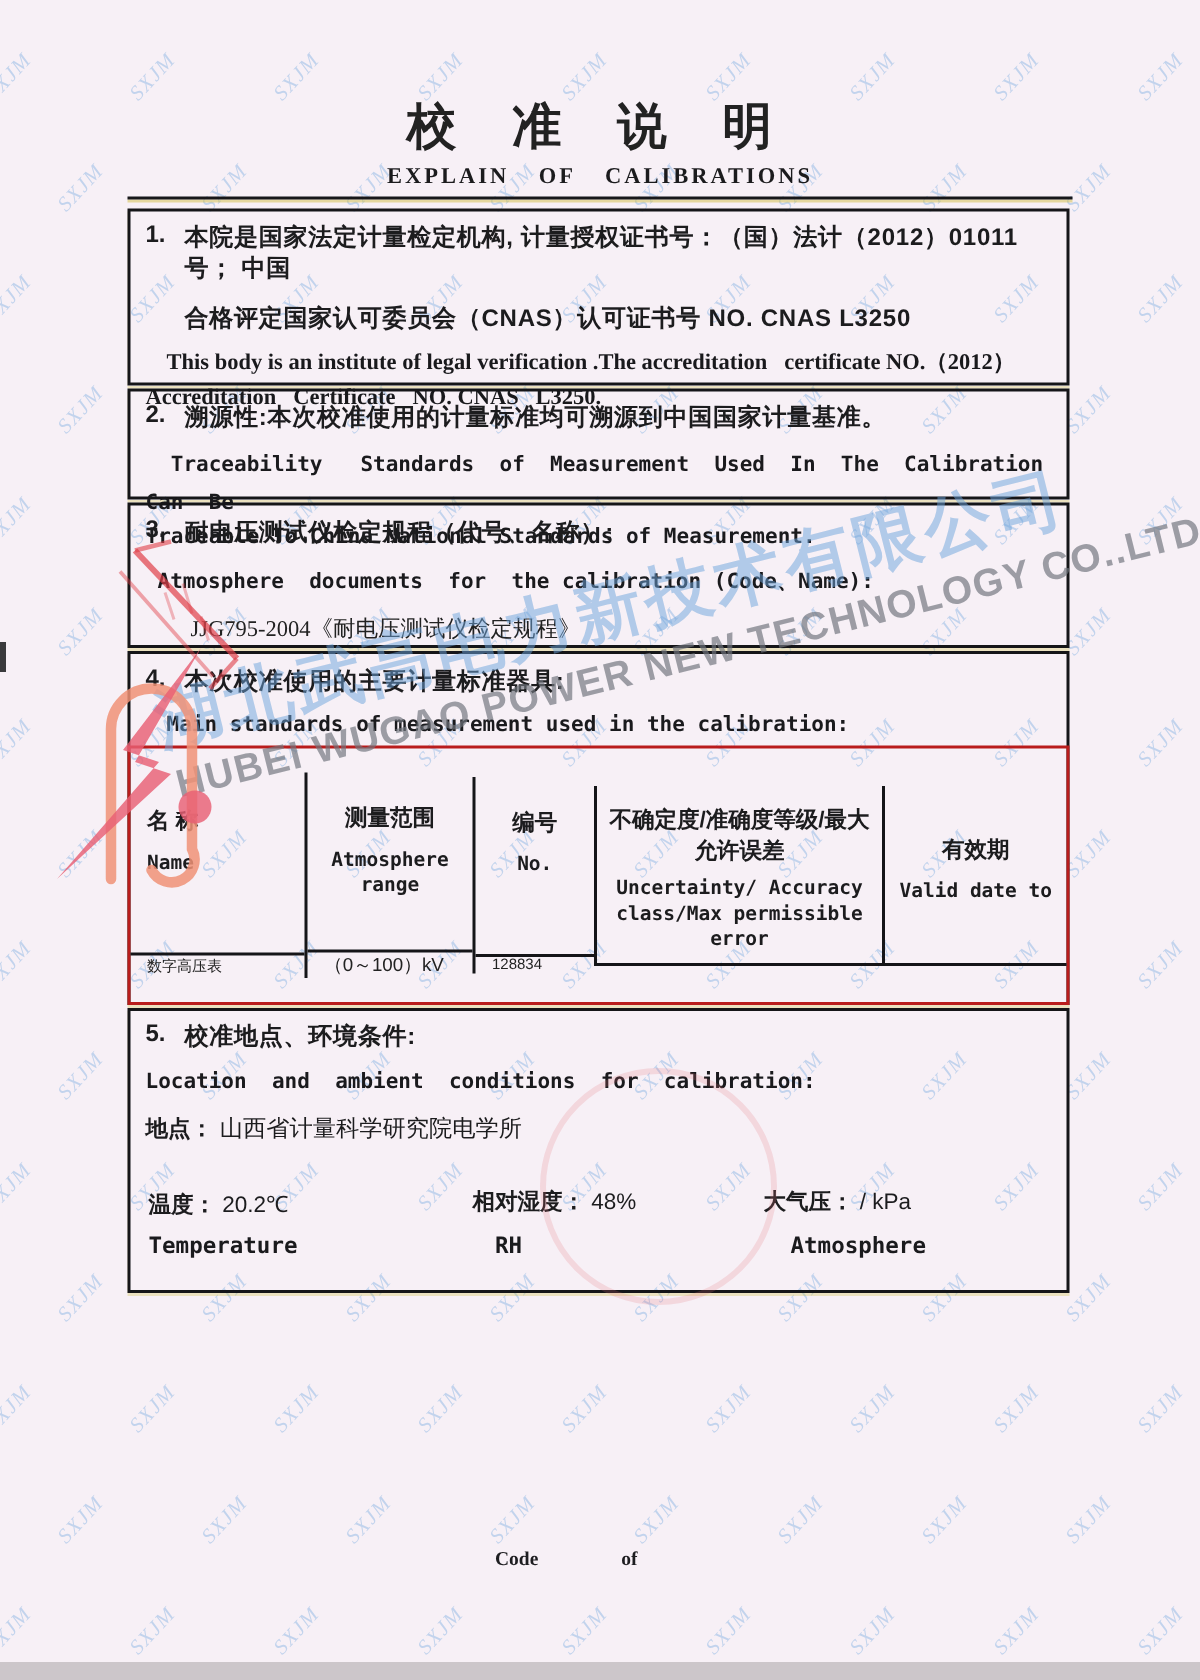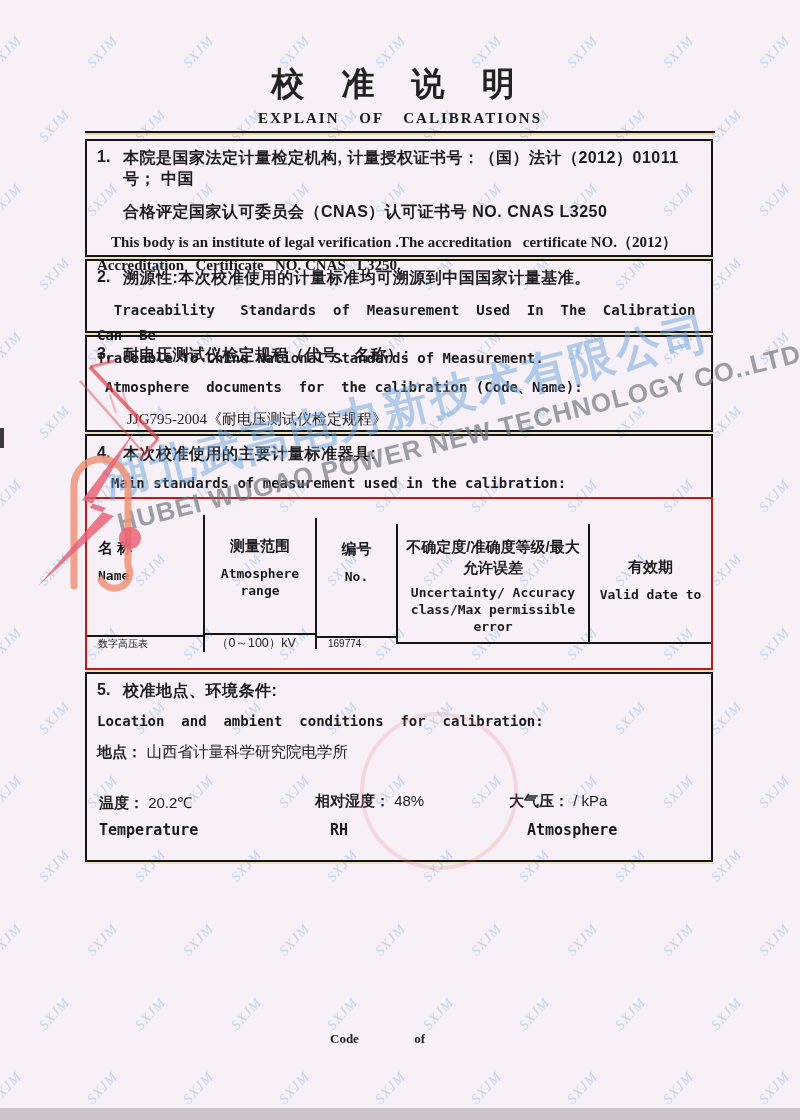--- a/index.html
+++ b/index.html
@@ -296,21 +296,21 @@
             <div class="th-en" style="white-space:pre-line;">Atmosphere
 range</div>
           </div>
           <div class="tcell c-left" style="font-size:12.5px;">（0～100）kV</div>
         </div>
         <div class="tcol" style="width:81px;">
           <div class="thead c-center">
             <div class="th-cn">编号</div>
             <div class="th-en">No.</div>
           </div>
-          <div class="tcell c-left">169774</div>
+          <div class="tcell c-left">128834</div>
         </div>
         <div class="tcol" style="width:192px;">
           <div class="thead c-center" style="padding:0 6px;">
             <div class="th-cn" style="margin-top:12px;">不确定度/准确度等级/最大允许误差</div>
             <div class="th-en" style="white-space:pre-line;margin-top:6px;">Uncertainty/ Accuracy
 class/Max permissible
 error</div>
           </div>
         </div>
         <div class="tcol" style="flex:1;">

